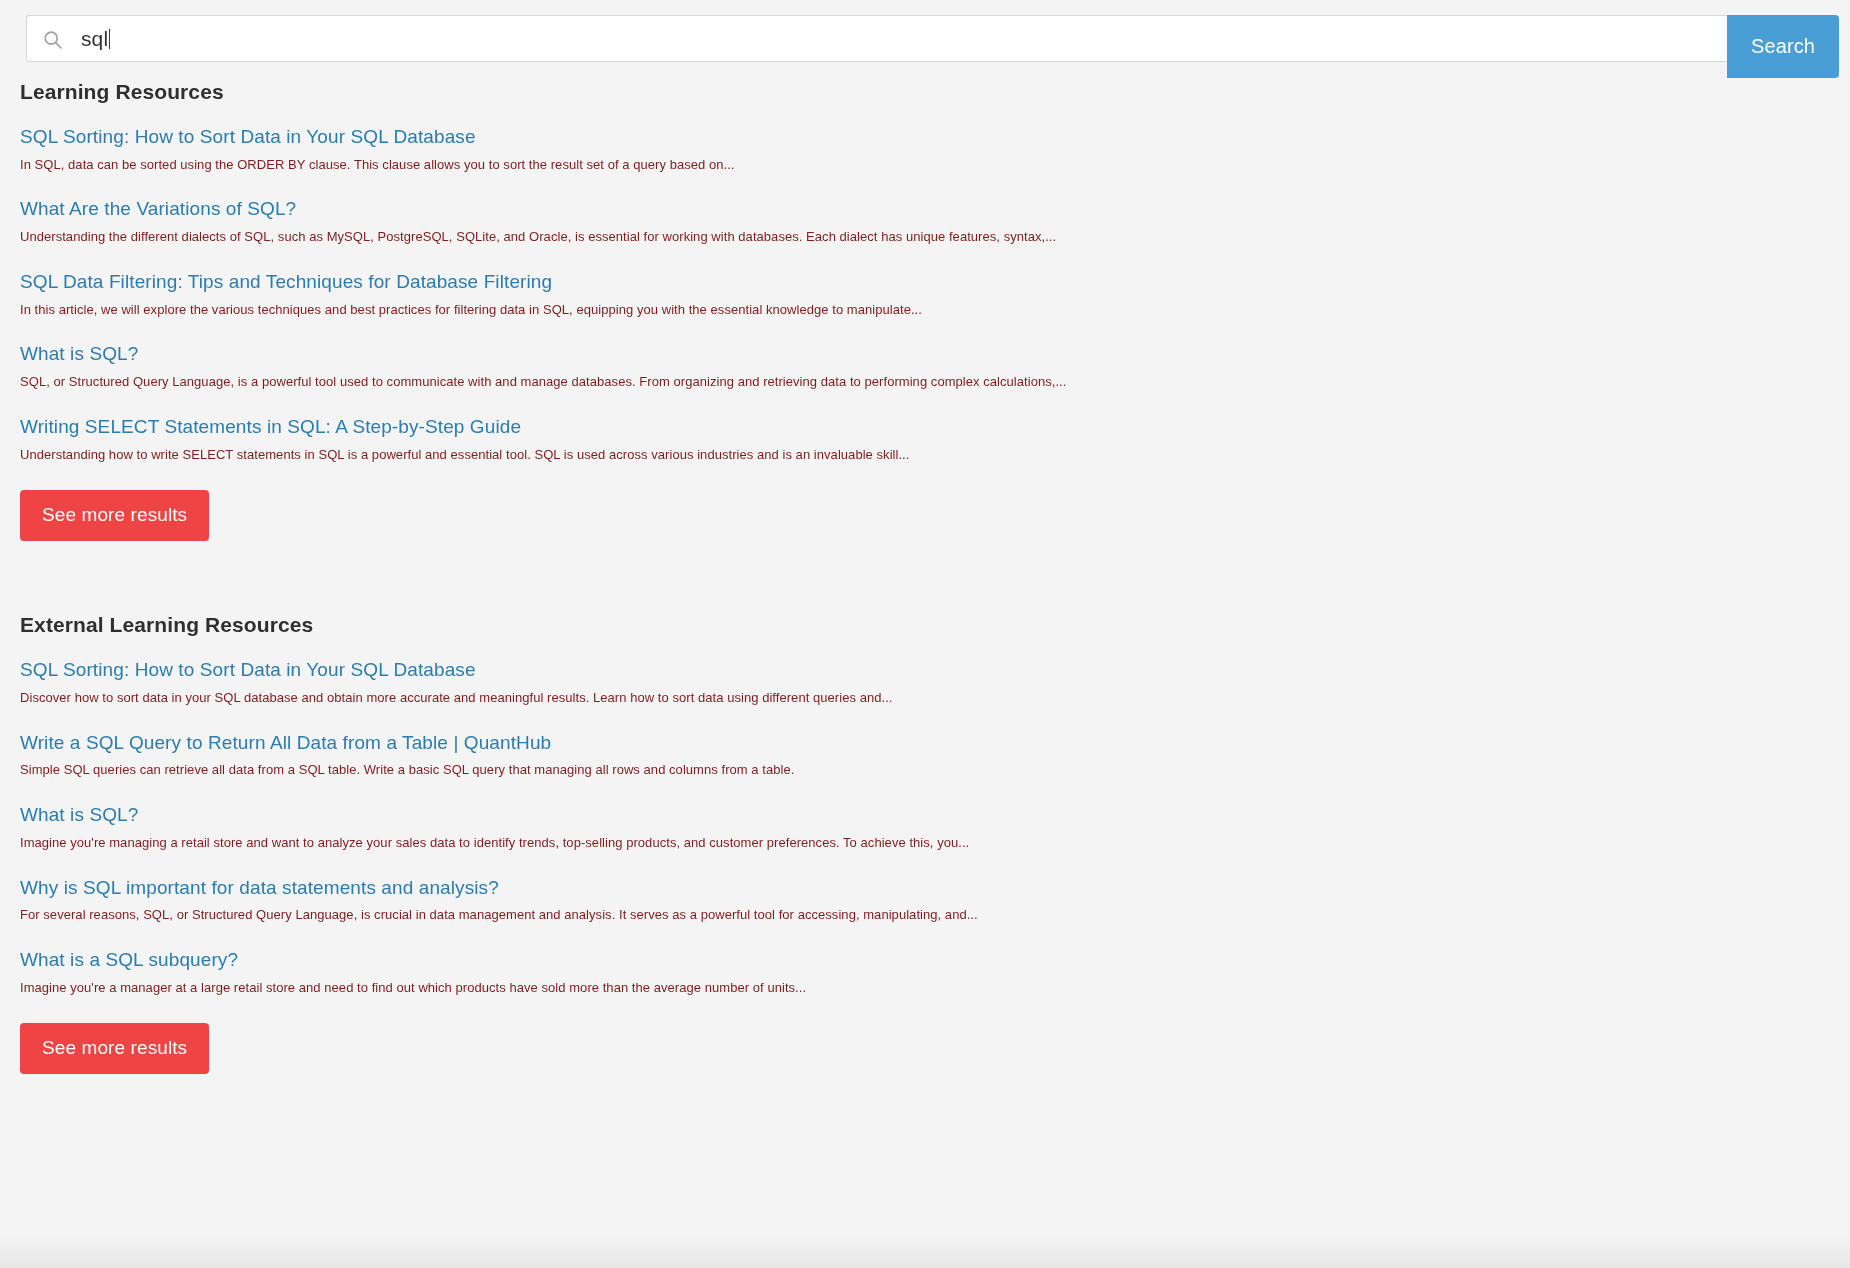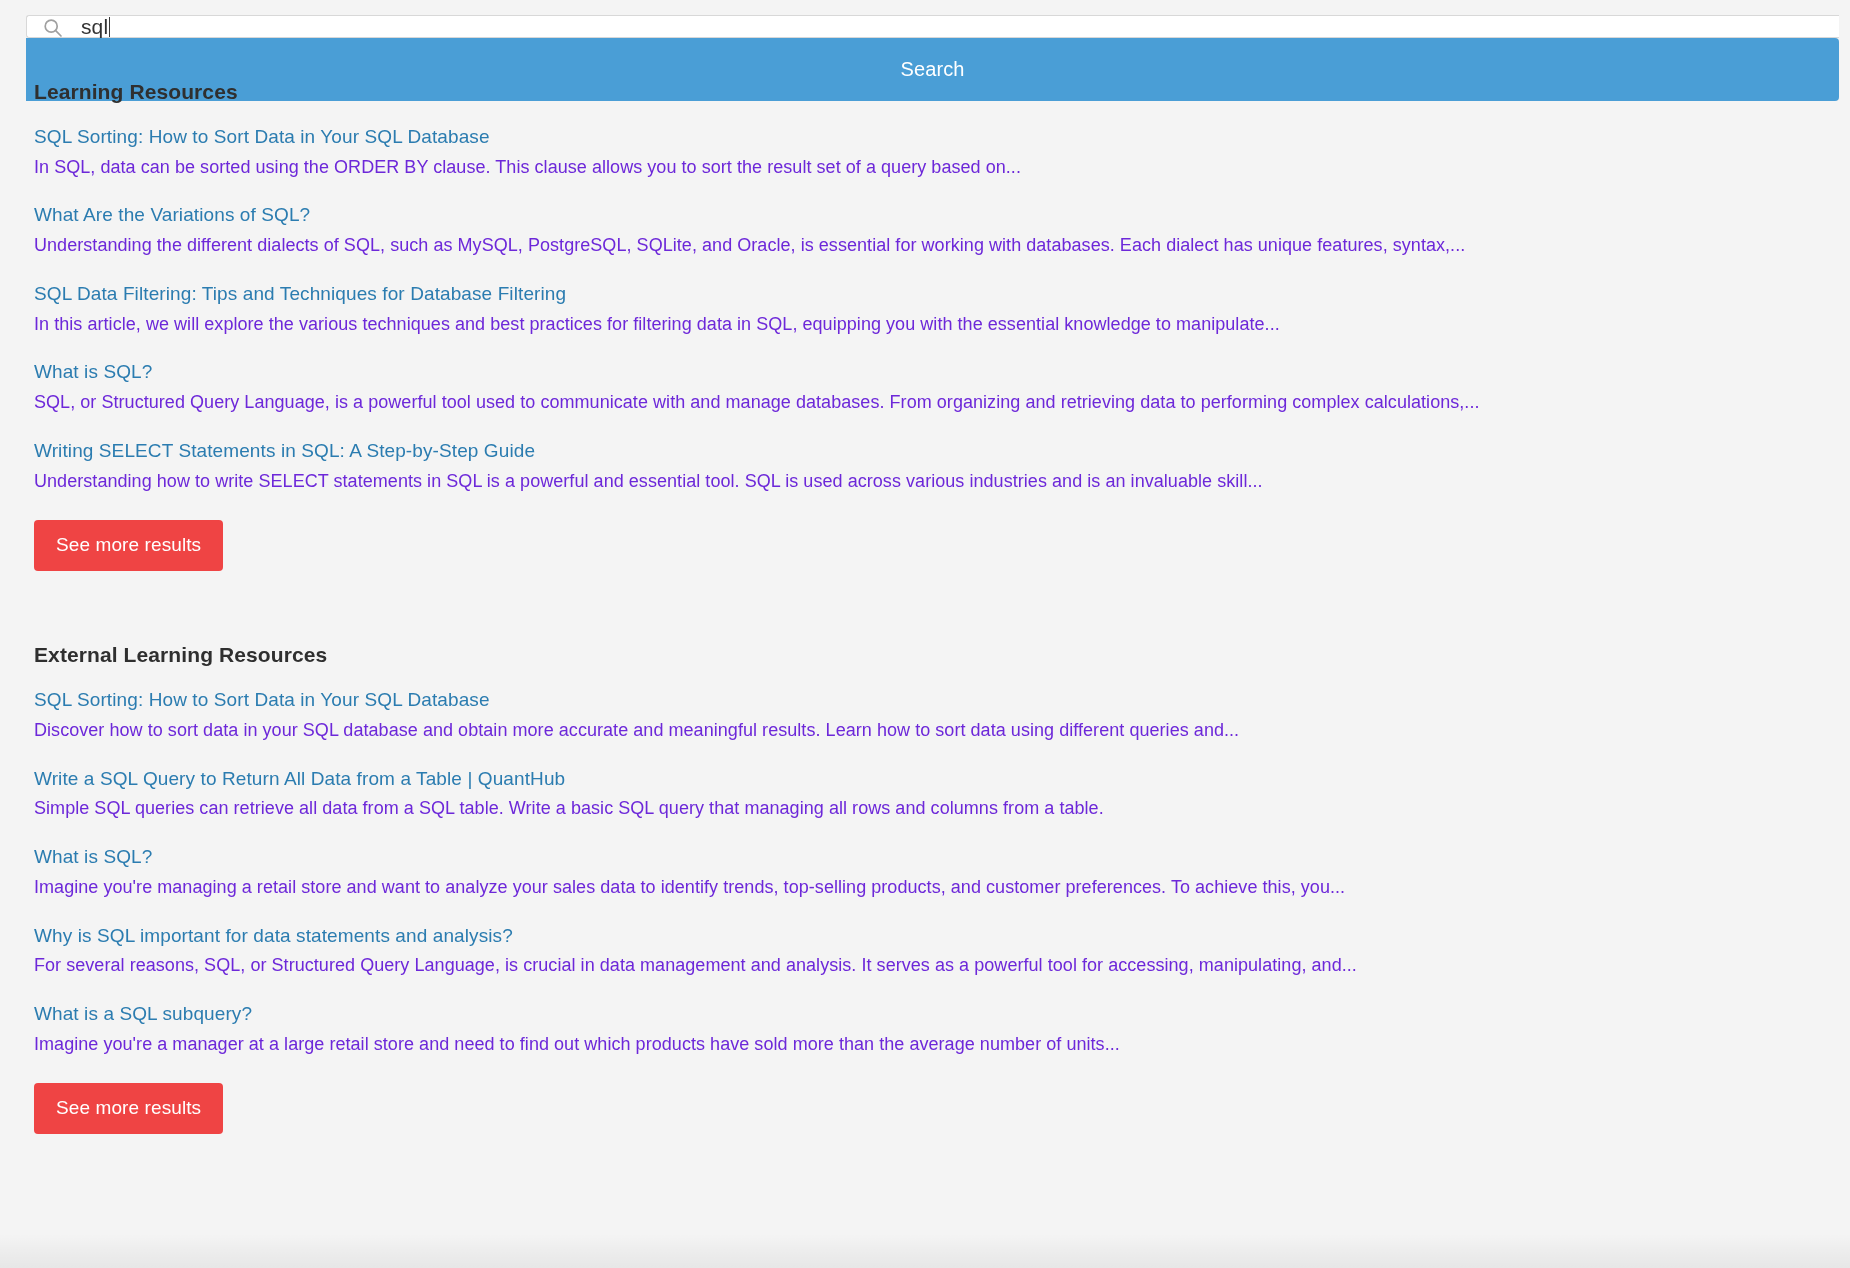--- a/index.html
+++ b/index.html
@@ -15,21 +15,20 @@
     position: relative;
   }
 
   
   .search-wrap {
     display: flex;
     align-items: stretch;
     padding: 15px 11px 0 26px;
     box-sizing: border-box;
     height: 70px;
-    flex-direction: column;
   }
   .search-field {
     flex: 1 1 auto;
     background: #ffffff;
     border: 1px solid #d8d8d8;
     border-right: none;
     border-radius: 3px 0 0 3px;
     display: flex;
     align-items: center;
     padding-left: 16px;
@@ -69,21 +68,21 @@
     border-radius: 0 4px 4px 0;
     padding: 0 24px;
     height: 63px;
     cursor: pointer;
     font-family: "Liberation Sans", sans-serif;
     letter-spacing: .1px;
   }
 
   
   .content {
-    padding: 0 34px;
+    padding: 0 20px;
     box-sizing: border-box;
   }
   .section-title {
     font-size: 21px;
     font-weight: bold;
     color: #2f2f2f;
     margin: 10px 0 0 0;
     letter-spacing: .1px;
   }
   .results {
@@ -95,22 +94,22 @@
   .result-title {
     display: block;
     color: #2b7cb0;
     font-size: 19px;
     font-weight: normal;
     text-decoration: none;
     letter-spacing: .1px;
     line-height: 1.15;
   }
   .result-snippet {
-    font-size: 18px;
-    color: #6d28d9;
+    font-size: 13px;
+    color: #7f1d1d;
     margin-top: 9px;
     line-height: 1.2;
     letter-spacing: .05px;
     white-space: nowrap;
   }
   .more-button {
     display: inline-block;
     background: #ef4444;
     color: #ffffff;
     border: none;

